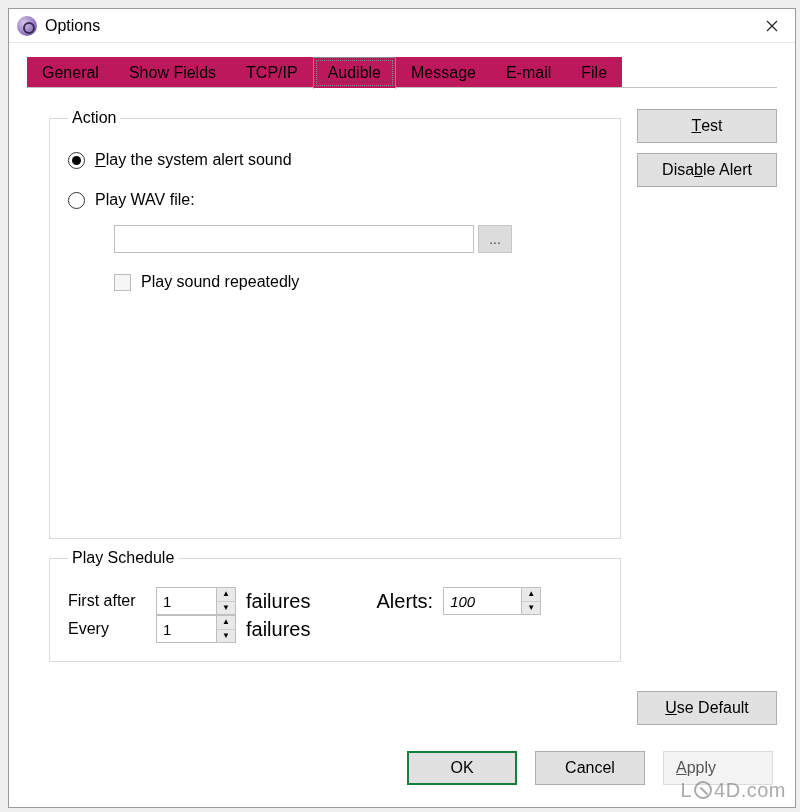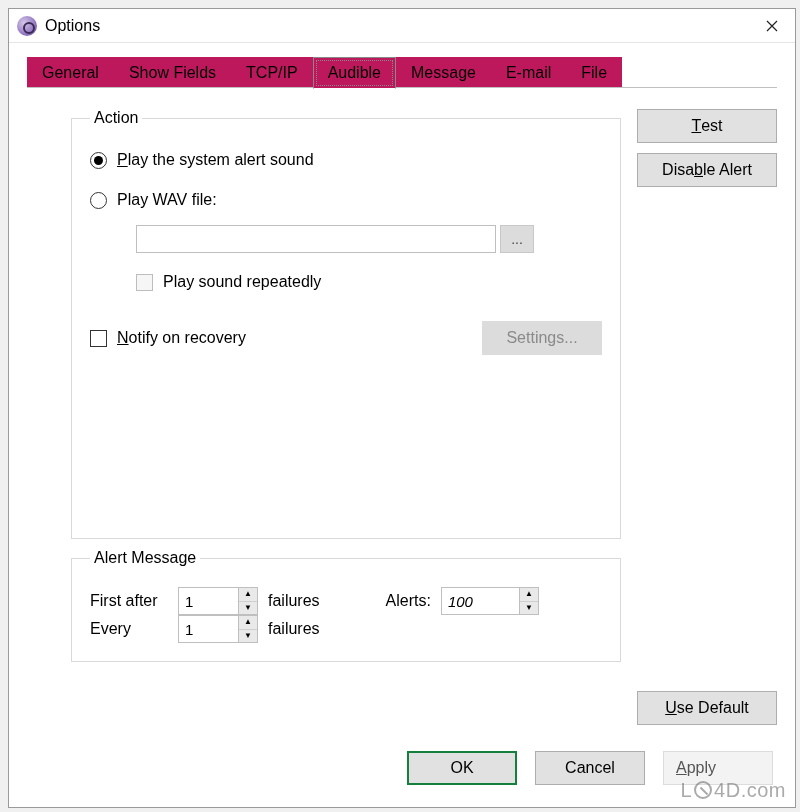--- a/index.html
+++ b/index.html
@@ -84,21 +84,21 @@
     position: relative;
     top: -1px;
   }
   
   .panel {
     flex: 1;
     padding: 10px 18px 0 40px;
     display: flex;
     gap: 16px;
   }
-  .left-col { flex: 1; display: flex; flex-direction: column; margin-left: 22px; }
+  .left-col { flex: 1; display: flex; flex-direction: column; }
   .right-col { width: 140px; display: flex; flex-direction: column; gap: 10px; padding-top: 10px; }
   fieldset.grp {
     border: 1px solid #d9d9d9;
     padding: 14px 18px 18px 18px;
     margin: 10px 0 0 0;
   }
   fieldset.grp > legend {
     padding: 0 4px;
     font-size: 16px;
     color: #000;
@@ -180,21 +180,21 @@
     border: 1px solid #bfbfbf;
   }
   .spin-up, .spin-down {
     flex: 1;
     background: #e9e9e9;
     display: flex; align-items: center; justify-content: center;
     font-size: 8px; line-height: 1;
     border: none;
   }
   .spin-up { border-bottom: 1px solid #cfcfcf; }
-  .after-text { font-size: 16px; }
+  .after-text { font-size: 20px; }
   .sched-right { margin-left: 56px; display: flex; align-items: center; gap: 10px; }
   .right-col .btn { width: 100%; }
   .use-default-wrap { margin-top: auto; padding-bottom: 4px; }
   
   .dlg-buttons {
     display: flex;
     gap: 18px;
     justify-content: flex-end;
     padding: 22px 22px 22px 0;
   }
@@ -282,29 +282,24 @@
         <div class="wav-row">
           <input class="text-input wav-input" value="" style="">
           <div class="browse-btn">...</div>
         </div>
 
         <div class="row repeat-row">
           <div class="check disabled"></div>
           <span class="lbl disabled">Play sound repeatedly</span>
         </div>
 
-        <div class="row notify-row">
-          <div class="check"></div>
-          <span class="lbl"><span class="ul">N</span><span>otify on recovery</span></span>
-          <div class="settings-btn">Settings...</div>
-        </div>
       </fieldset>
 
       <fieldset class="grp">
-        <legend>Alert Message</legend>
+        <legend>Play Schedule</legend>
         <div class="sched-body">
           <div class="sched-row">
             <span class="sched-label"><span class="ul">F</span><span>irst after</span></span>
             <div class="spinner">
               <input class="text-input" value="1" style="">
               <div class="spin-btns">
                 <div class="spin-up">▲</div>
                 <div class="spin-down">▼</div>
               </div>
             </div>

